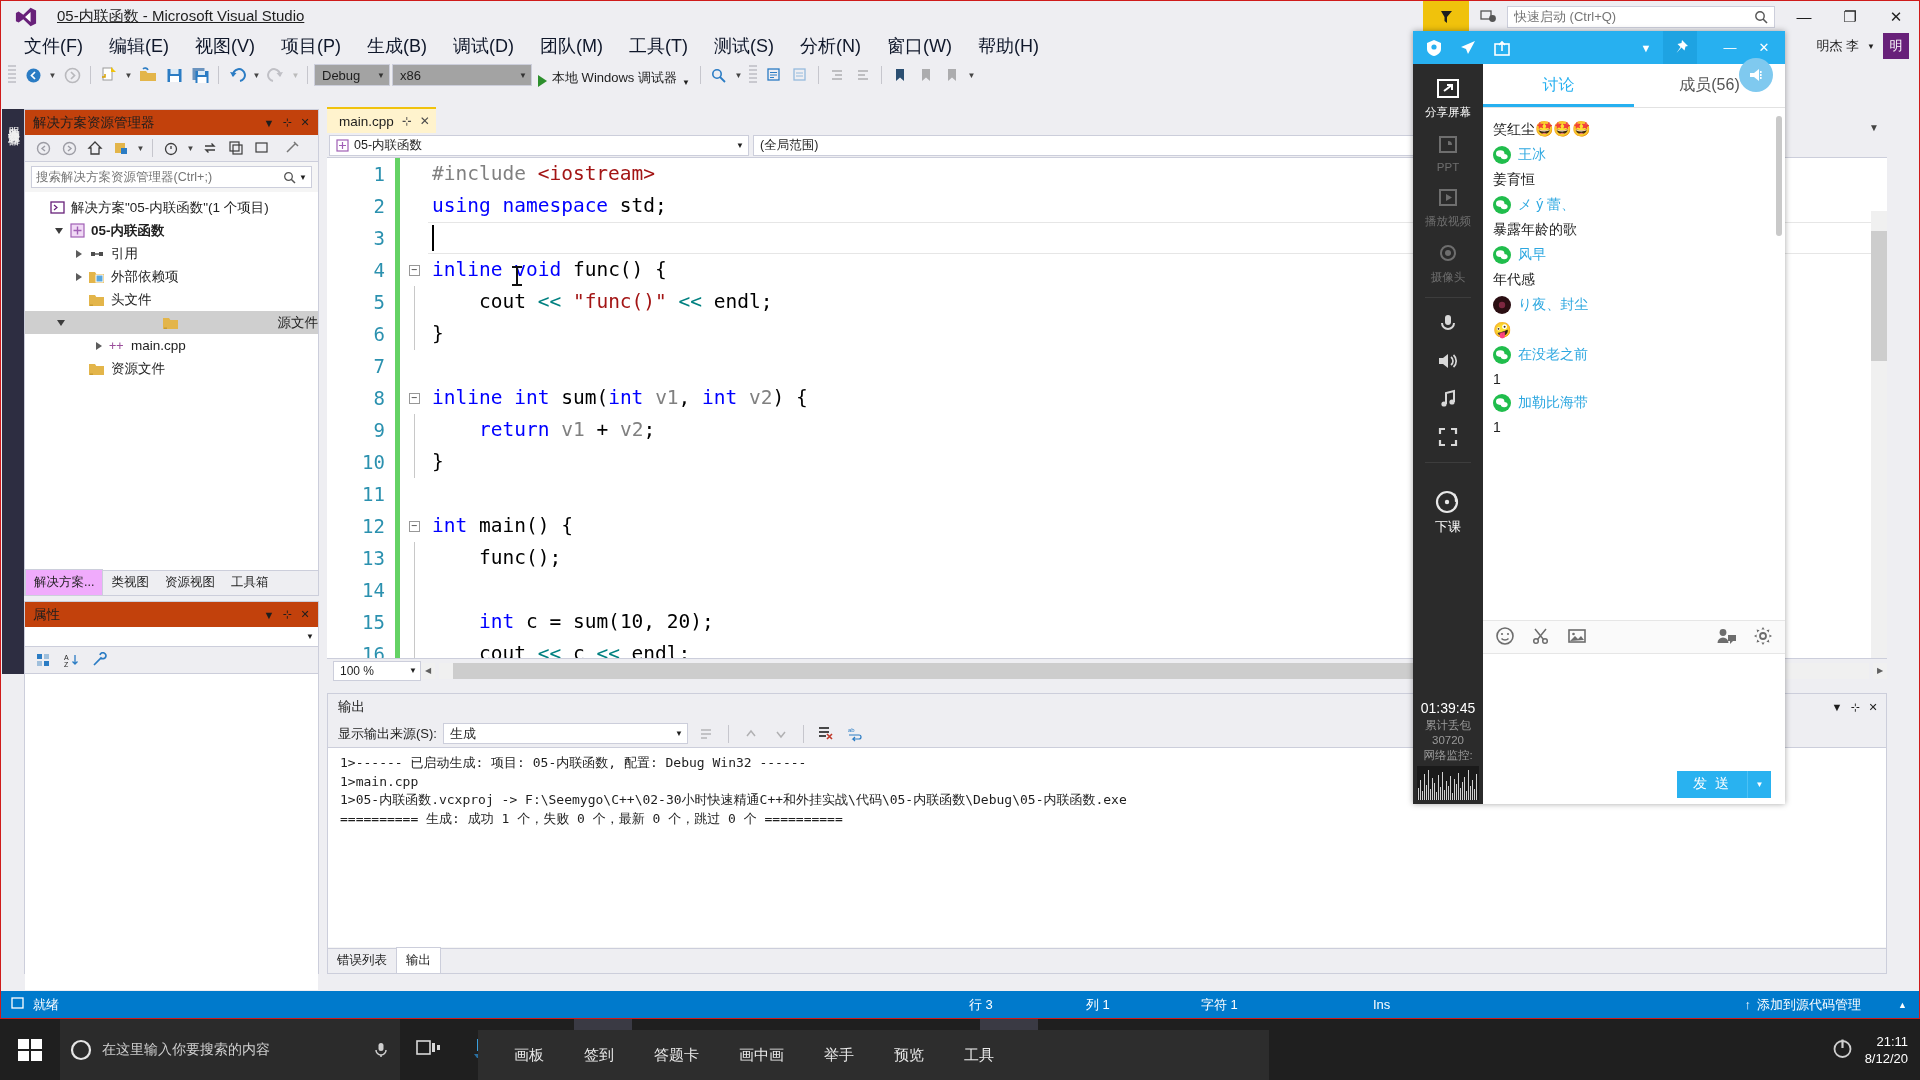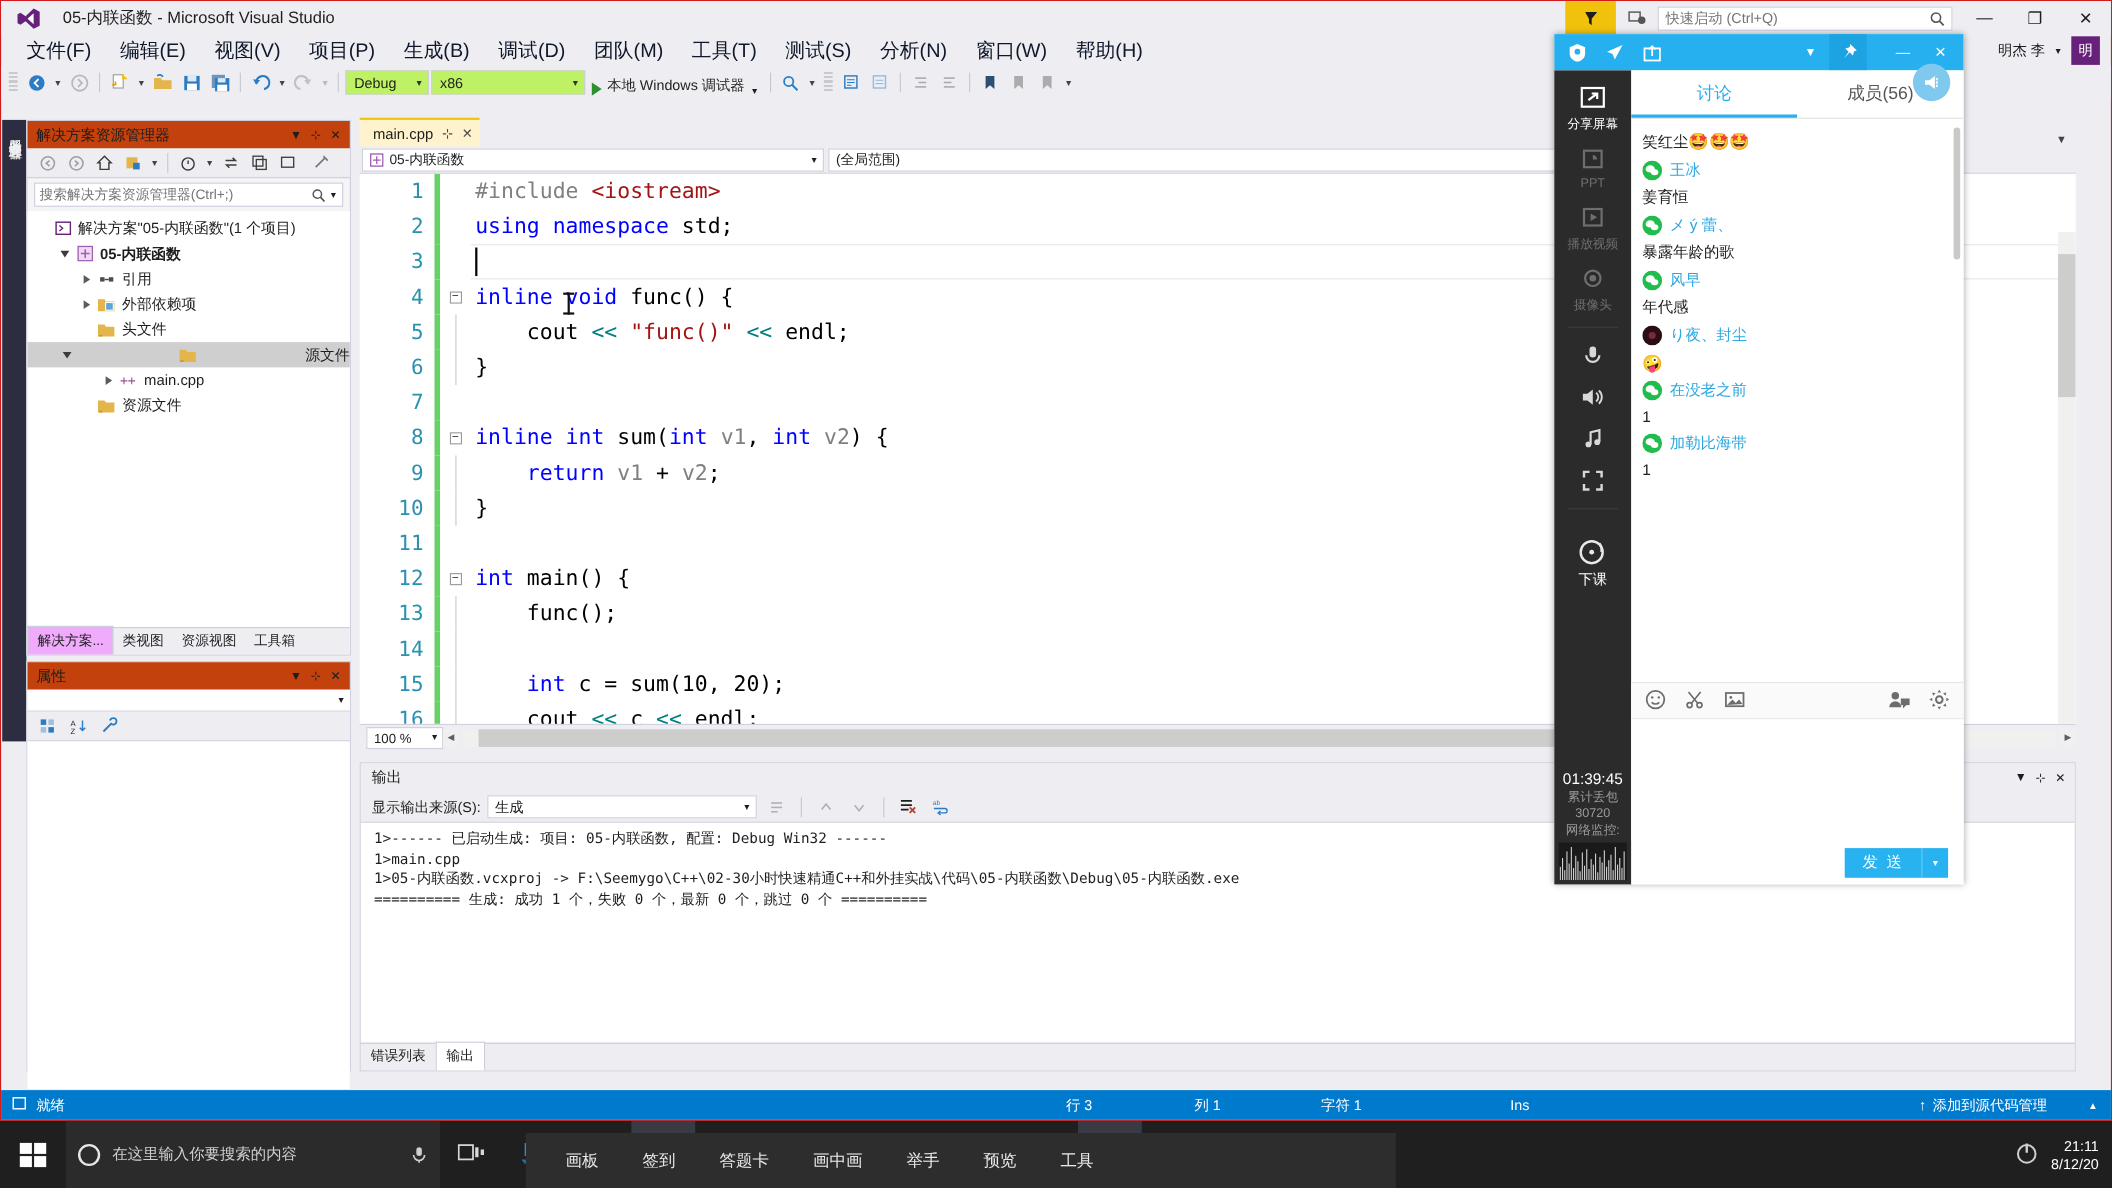--- a/index.html
+++ b/index.html
@@ -11,21 +11,21 @@
     color: #1e1e1e;
     position: relative;
   }
   
   #vs-window { position:absolute; left:0; top:0; width:1920px; height:1019px; background:#eeeef2; border:1px solid #cf1b1b; }
 
   
   #titlebar { height:31px; display:flex; align-items:center; background:#eeeef2; position:relative; }
   .vs-logo { width:26px; height:24px; margin-left:12px; display:flex; align-items:center; justify-content:center; }
   .vs-logo svg { width:22px; height:22px; }
-  #app-title { margin-left:18px; font-size:15px; color:#1e1e1e; }
+  #app-title { margin-left:18px; font-size:15px; color:#1e1e1e;text-decoration:underline; }
   #title-right { position:absolute; right:0; top:0; height:31px; display:flex; align-items:center; }
   #feedback-btn { width:46px; height:31px; background:#f0c20c; display:flex; align-items:center; justify-content:center; }
   #notify-btn { width:38px; height:31px; display:flex; align-items:center; justify-content:center; }
   #quick-launch { width:268px; height:22px; background:#fff; border:1px solid #cccedb; display:flex; align-items:center; padding:0 6px; margin-right:6px; }
   #quick-launch input { border:0; outline:0; flex:1; font-size:13px; color:#717171; font-family:inherit; background:transparent; }
   .winbtn { width:46px; height:31px; display:flex; align-items:center; justify-content:center; color:#1e1e1e; font-size:15px; }
 
   
   #menubar { height:28px; display:flex; align-items:center; padding-left:10px; gap:0px; }
   #menubar .menu-item { padding:4px 13px; font-size:18px; color:#0f172a; }
@@ -33,21 +33,21 @@
   #user-name { font-size:13px; color:#1e1e1e; }
   #avatar-sq { width:26px; height:26px; background:#68217a; color:#fff; display:flex; align-items:center; justify-content:center; font-size:13px; }
 
   
   #toolbar { height:30px; display:flex; align-items:center; padding-left:4px; gap:2px; background:#eeeef2; }
   .tb-grip { width:8px; height:20px; background:
       repeating-linear-gradient(to bottom, #b0b0b8 0 2px, transparent 2px 4px); margin:0 3px; opacity:.6;}
   .tb-btn { width:24px; height:24px; display:flex; align-items:center; justify-content:center; }
   .tb-caret { width:11px; height:24px; display:flex; align-items:center; justify-content:center; color:#444; font-size:8px; }
   .tb-sep { width:1px; height:18px; background:#c6c6cd; margin:0 4px; }
-  .tb-combo { height:22px; border:1px solid #cccedb; background:#bef264; display:flex; align-items:center; padding:0 4px 0 7px; font-size:13px; }
+  .tb-combo { height:22px; border:1px solid #cccedb; background:#a3a3a3; display:flex; align-items:center; padding:0 4px 0 7px; font-size:13px; }
   #combo-config { width:76px; }
   #combo-platform { width:140px; }
   .tb-combo .cb-label { flex:1; white-space:nowrap; overflow:hidden; }
   .tb-combo .cb-caret { font-size:8px; color:#333; margin-left:4px; }
   #run-btn { display:flex; align-items:flex-end; height:24px; padding:0 4px; gap:5px; font-size:13px; }
   .play-tri { width:0;height:0;border-left:9px solid #2d8f2d;border-top:6px solid transparent;border-bottom:6px solid transparent; }
 
   
   #left-strip { position:absolute; left:1px; top:108px; width:22px; height:565px; background:#2d2d41; color:#f0f0f0; }
   #left-strip .vtext { writing-mode:vertical-rl; font-size:12px; padding:8px 3px; letter-spacing:1px; }
@@ -104,21 +104,21 @@
   .inc { color:#a31515; }
   .pl { color:#000; }
   .op { color:#008080; }
   .id { color:#808080; }
   .caret-line { position:absolute; left:101px; right:0; height:32px; border-top:1px solid #e6e6e6; border-bottom:1px solid #e6e6e6; }
   #caret { position:absolute; width:2px; height:26px; background:#000; }
   #ibeam { position:absolute; width:2px; height:20px; background:#111; }
   #ibeam:before,#ibeam:after{content:"";position:absolute;left:-4px;width:10px;height:2px;background:#111;}
   #ibeam:before{top:0;} #ibeam:after{bottom:0;}
   #zoom-bar { height:24px; display:flex; align-items:center; background:#eeeef2; border-top:1px solid #cccedb; }
-  #zoom-combo { width:70px; height:20px; margin-left:6px; background:#fff; border:1px solid #cccedb; display:flex; align-items:center; padding:0 3px 0 6px; font-size:12px; }
+  #zoom-combo { width:88px; height:20px; margin-left:6px; background:#fff; border:1px solid #cccedb; display:flex; align-items:center; padding:0 3px 0 6px; font-size:12px; }
   #hscroll { flex:1; height:16px; margin:0 4px; background:#f0f0f0; position:relative; }
   #hthumb { position:absolute; left:14px; top:0; width:1060px; height:16px; background:#cdcdcd; }
   .sbtn { width:14px; height:16px; display:flex; align-items:center; justify-content:center; font-size:8px; color:#606060; background:#f0f0f0;}
 
   
   #vscroll { position:absolute; right:0; top:53px; width:16px; height:500px; background:#f0f0f0; }
   #vthumb { position:absolute; top:20px; width:16px; height:130px; background:#cdcdcd; }
 
   
   #output-panel { position:absolute; left:326px; top:692px; width:1560px; height:281px; background:#f5f5f5; border:1px solid #cccedb; }

